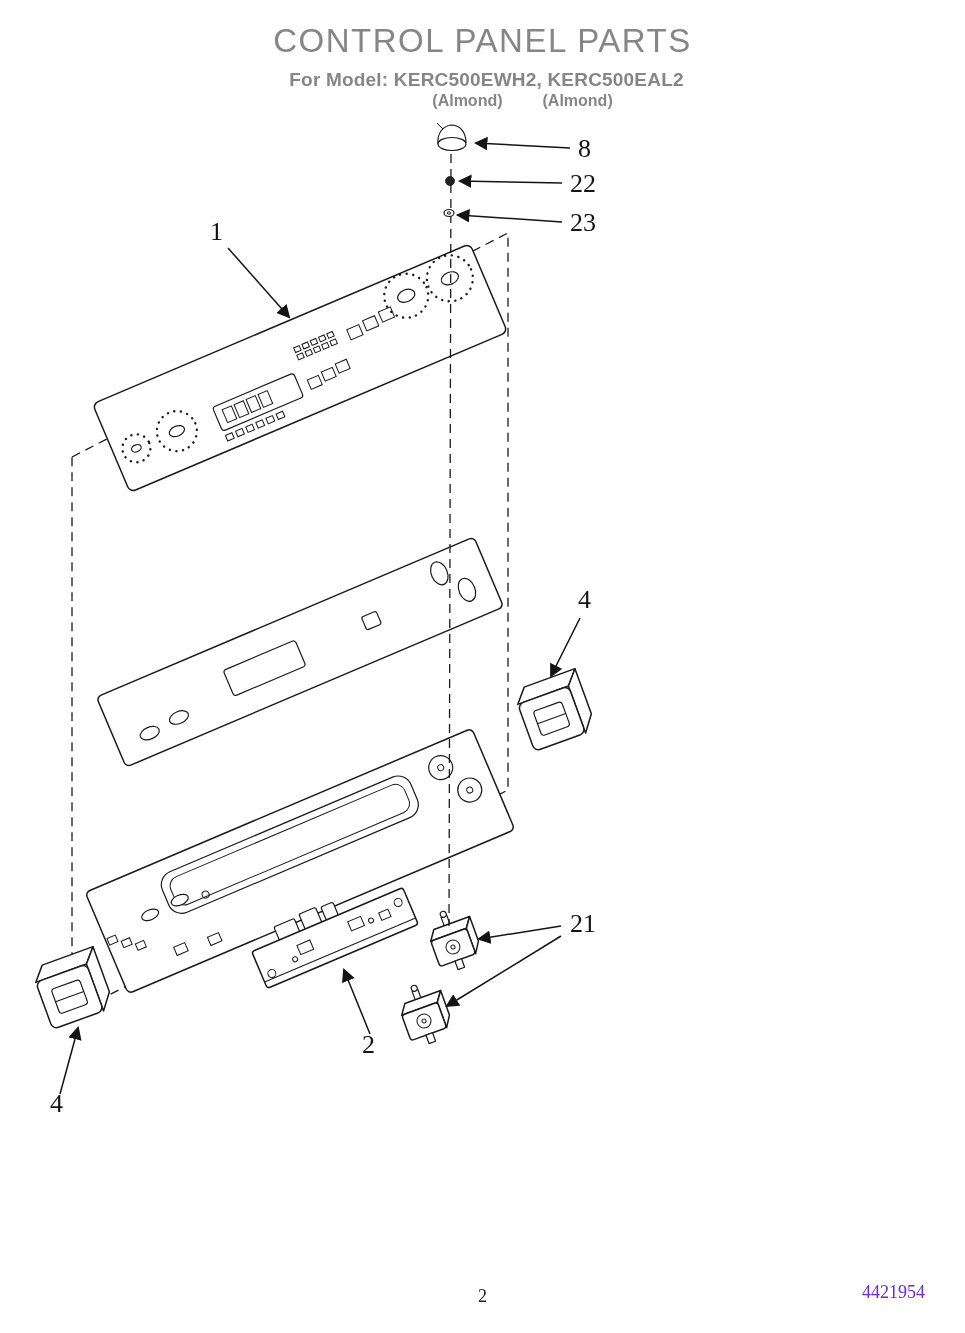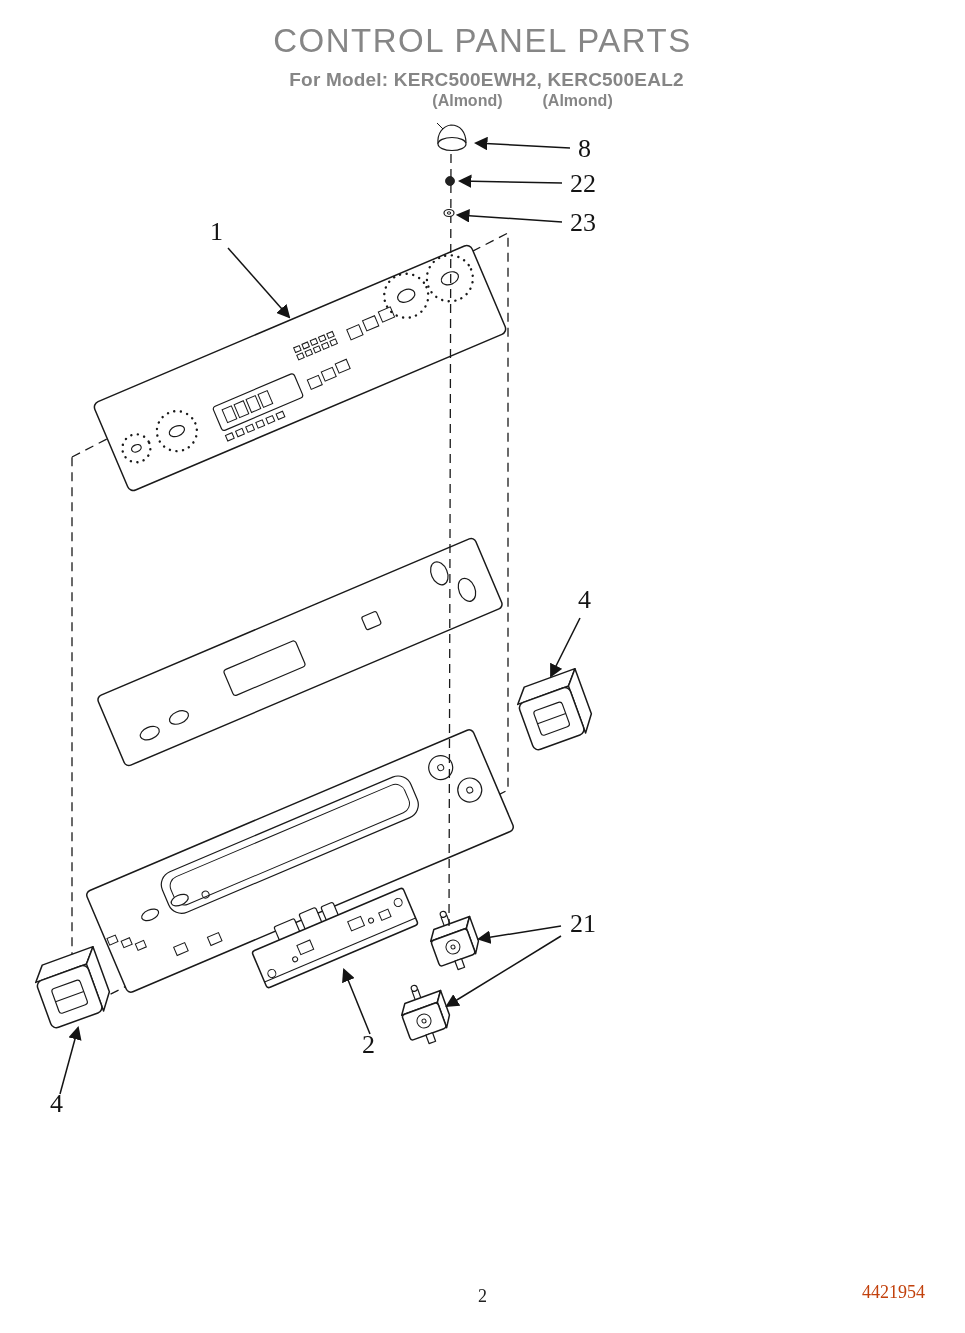--- a/index.html
+++ b/index.html
@@ -21,21 +21,21 @@
   .fillink{fill:#222;stroke:#1a1a1a;stroke-width:.8;}
   .dotring{fill:none;stroke:#1a1a1a;stroke-width:2.4;stroke-dasharray:.1 6.5;stroke-linecap:round;}
   .dash   {fill:none;stroke:#1a1a1a;stroke-width:1.3;stroke-dasharray:9 6;}
   .leader {fill:none;stroke:#141414;stroke-width:1.5;}
   .callout{font-family:"Liberation Serif","DejaVu Serif",serif;font-size:26px;fill:#141414;}
 
   
   .page-number{position:absolute;top:1286px;left:0;width:100%;text-align:center;
                font-family:"Liberation Serif",serif;font-size:18px;color:#222;}
   .doc-number{position:absolute;top:1282px;right:40px;
-              font-family:"Liberation Serif",serif;font-size:18px;color:#c2410c;}
+              font-family:"Liberation Serif",serif;font-size:18px;color:#6d28d9;}
 </style>
 </head>
 <body>
 
 <div class="page">
 
   <div class="header">
     <div class="title">CONTROL PANEL PARTS</div>
     <div class="model-line">For Model: KERC500EWH2, KERC500EAL2</div>
     <div class="color-line">

